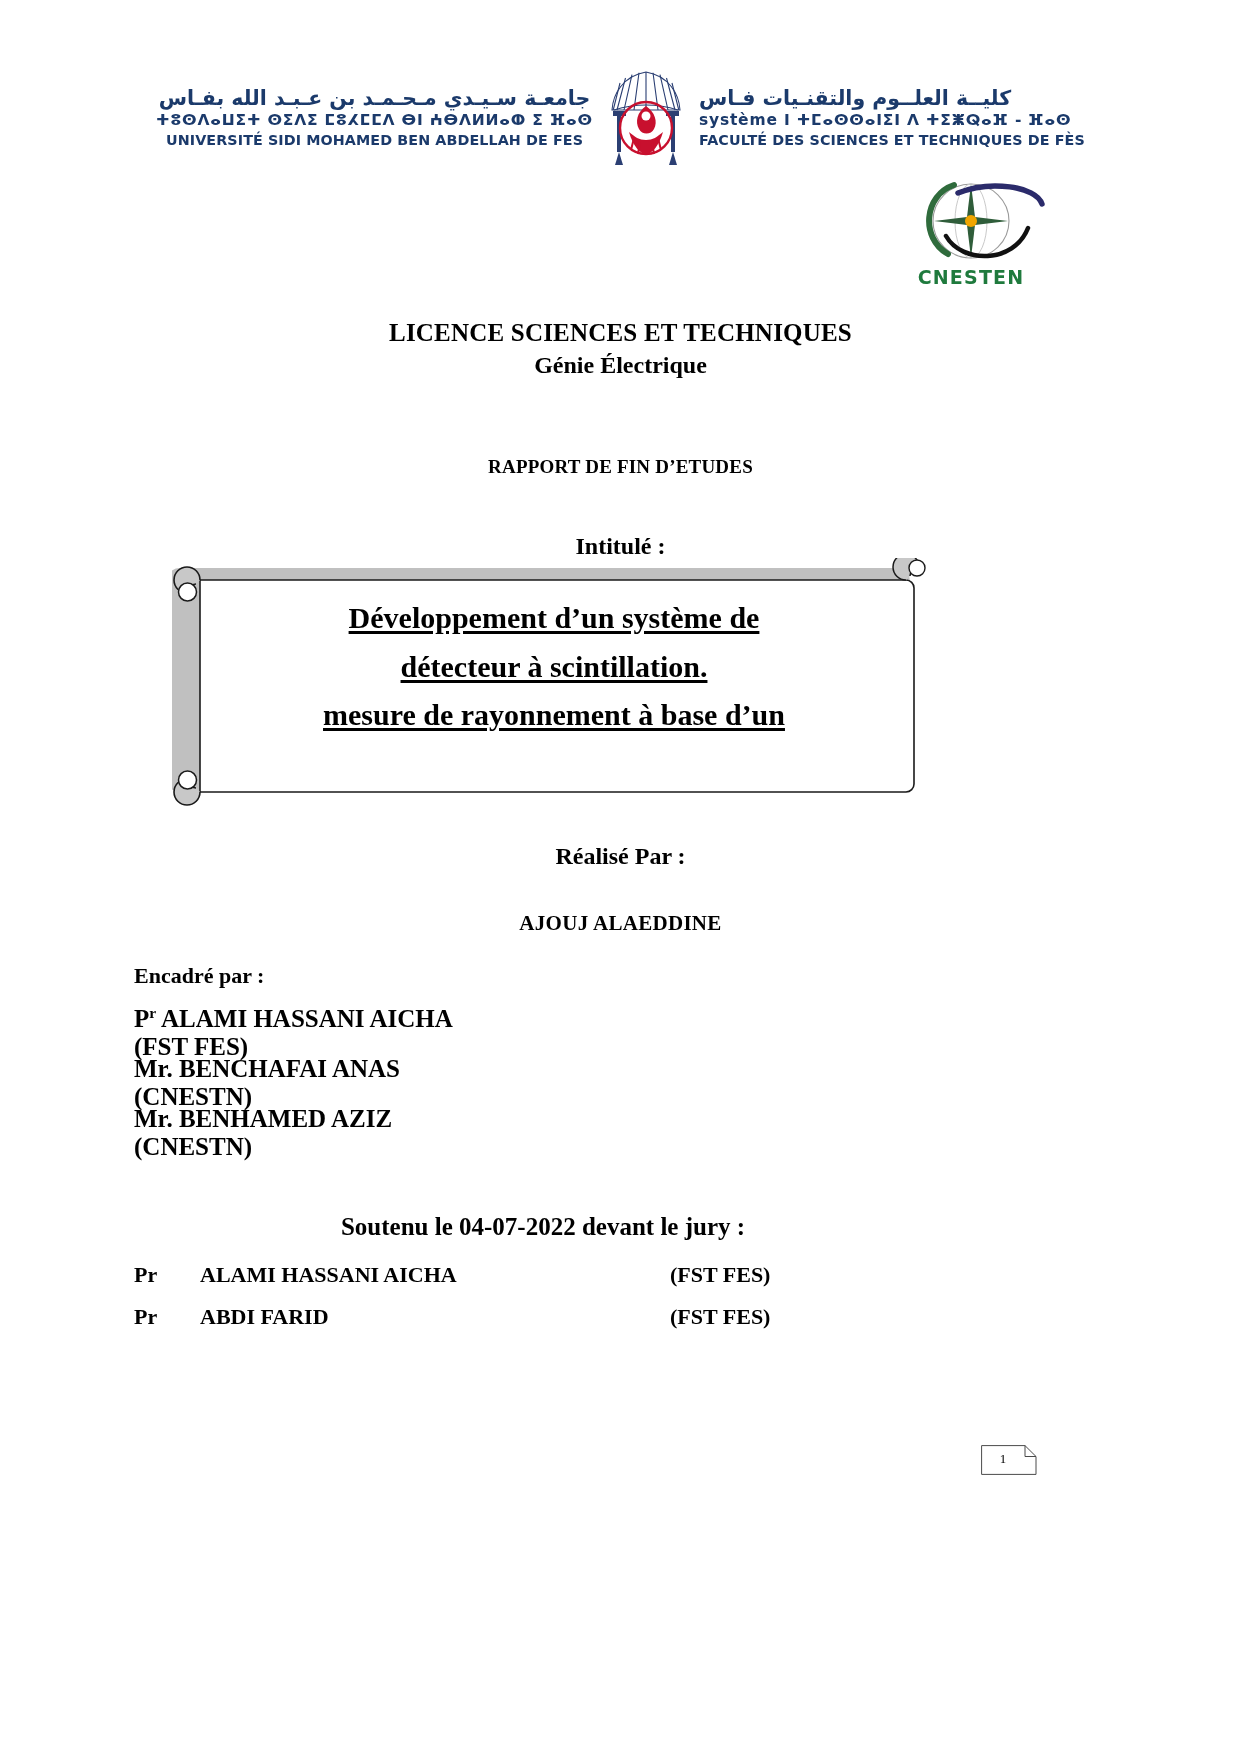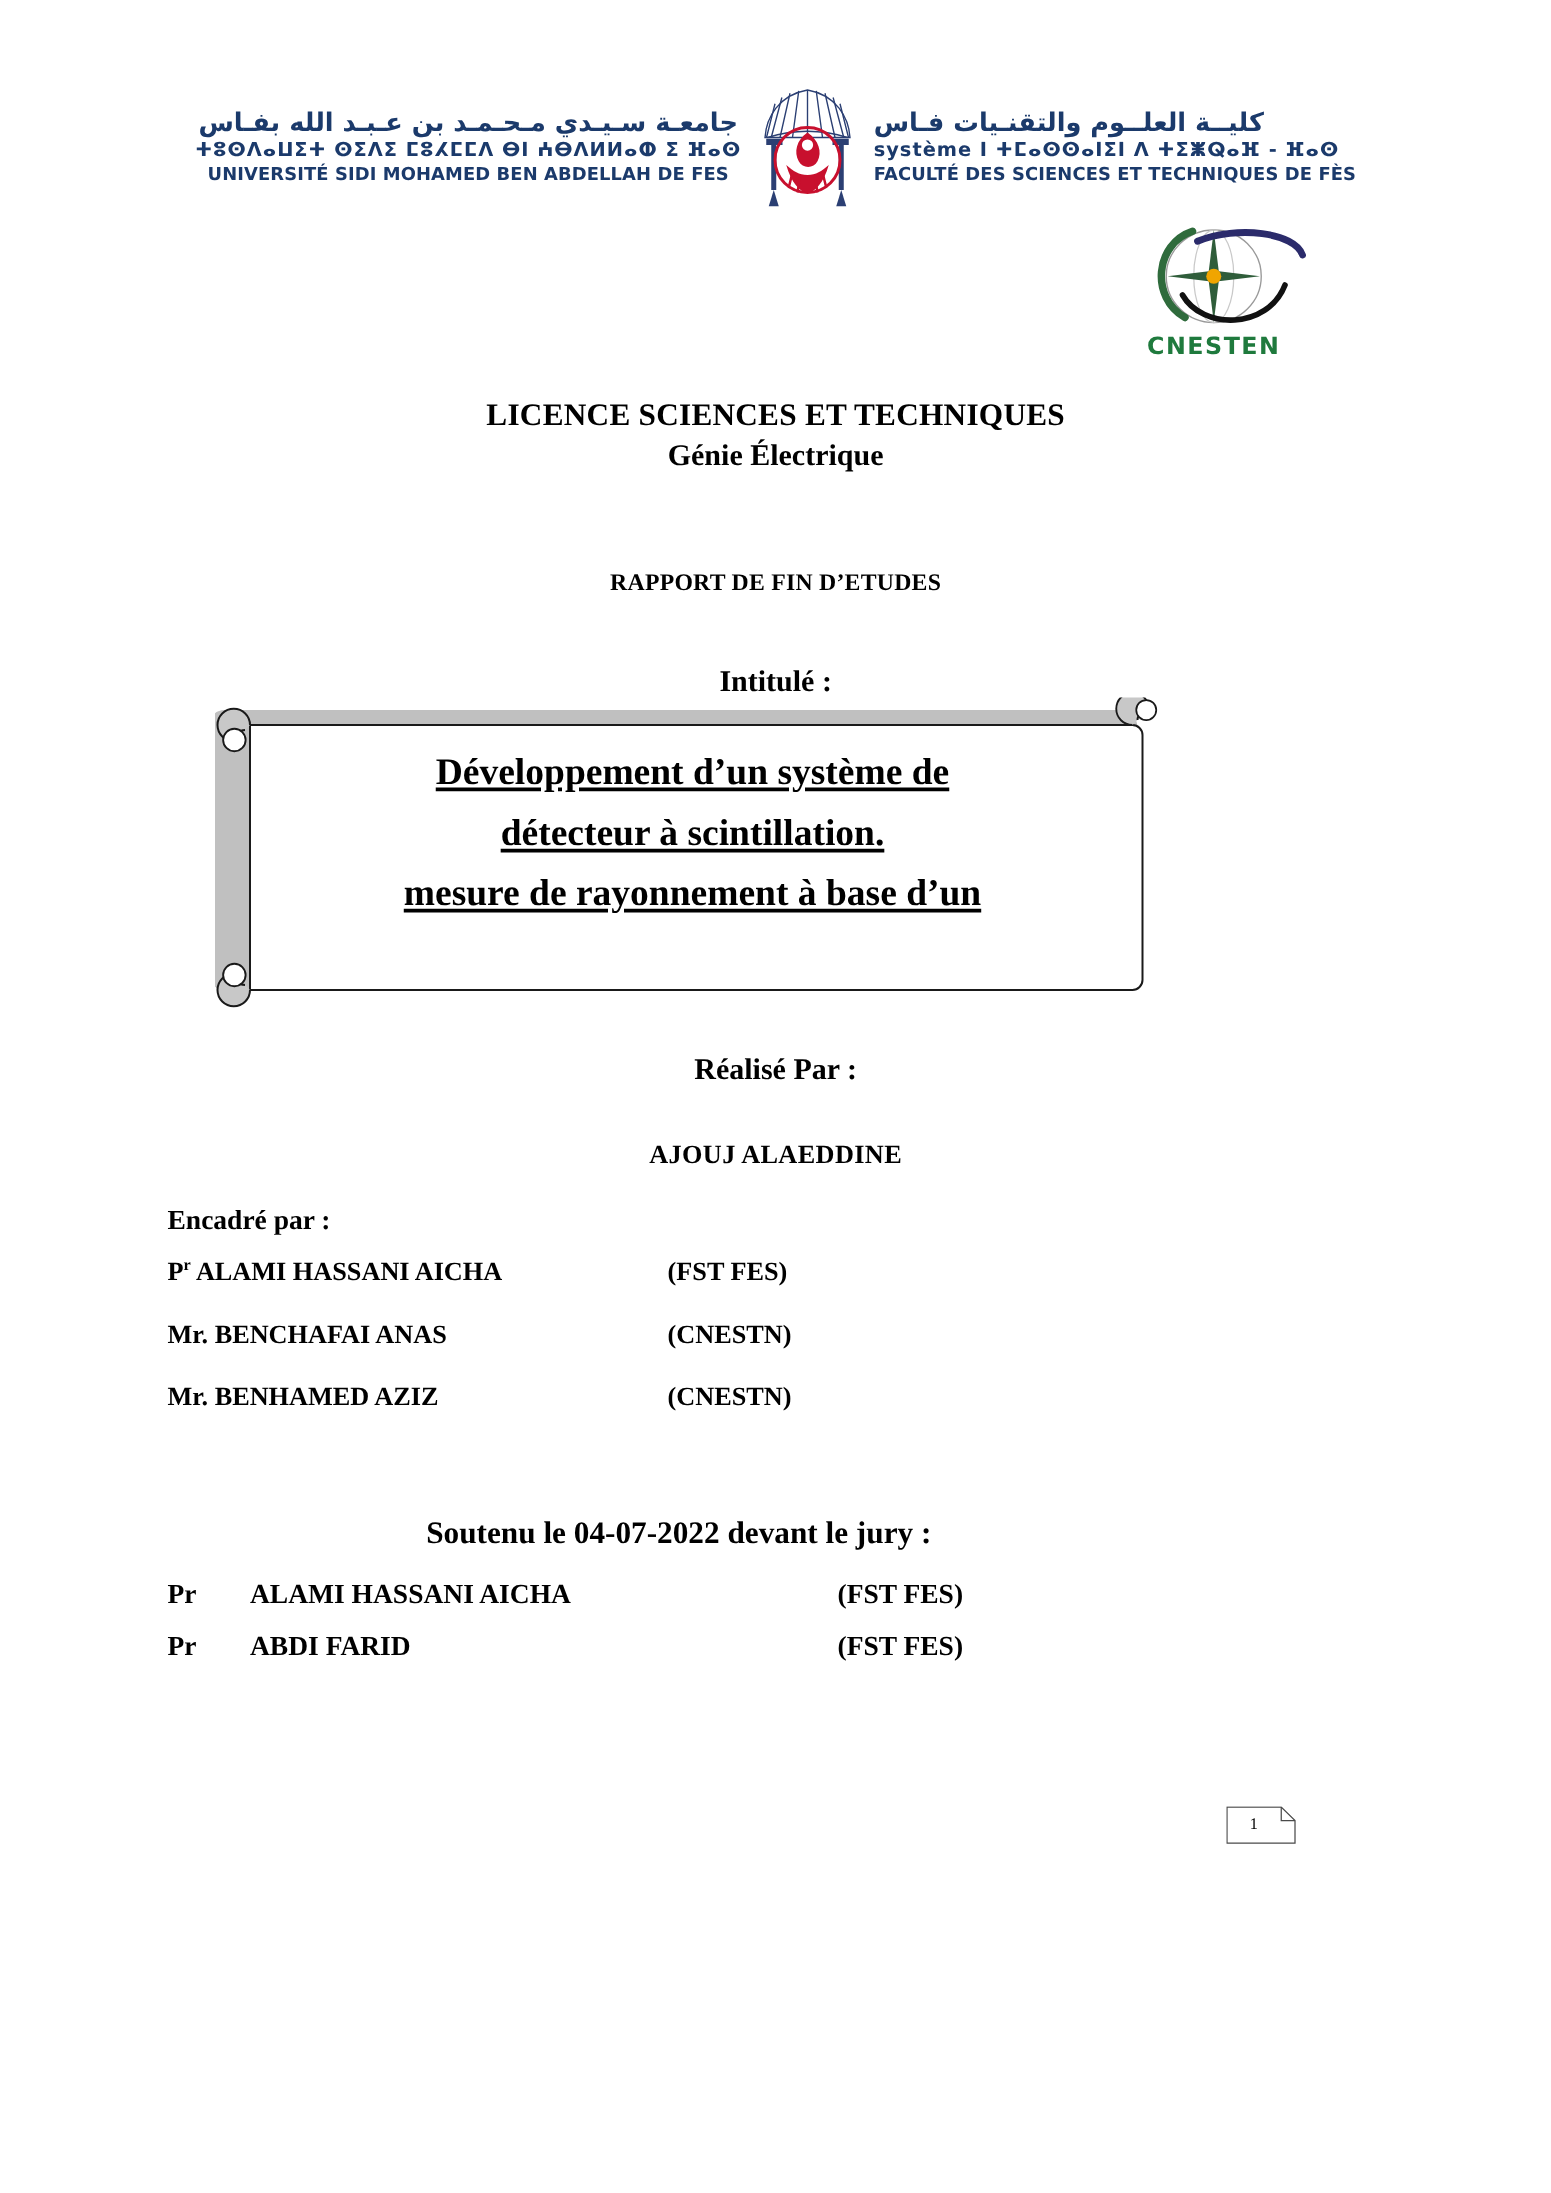--- a/index.html
+++ b/index.html
@@ -157,23 +157,24 @@
   }
   .sup-list {
     position: absolute;
     left: 134px;
     top: 1005px;
     width: 700px;
   }
   .sup-row {
     display: flex;
     align-items: baseline;
-    font-size: 21px;
+    font-size: 25px;
     font-weight: bold;
     height: 50px;
+    flex-direction: column;
   }
   .sup-name { width: 400px; white-space: nowrap; }
   .sup-aff  { white-space: nowrap; }
   .sup-name sup {
     font-size: 0.62em;
     vertical-align: super;
     line-height: 0;
   }
 
   

